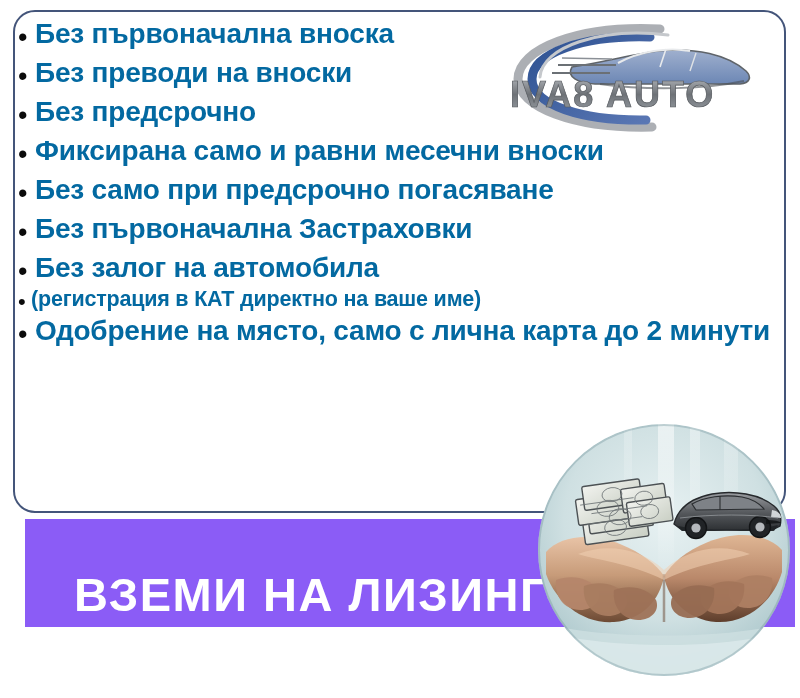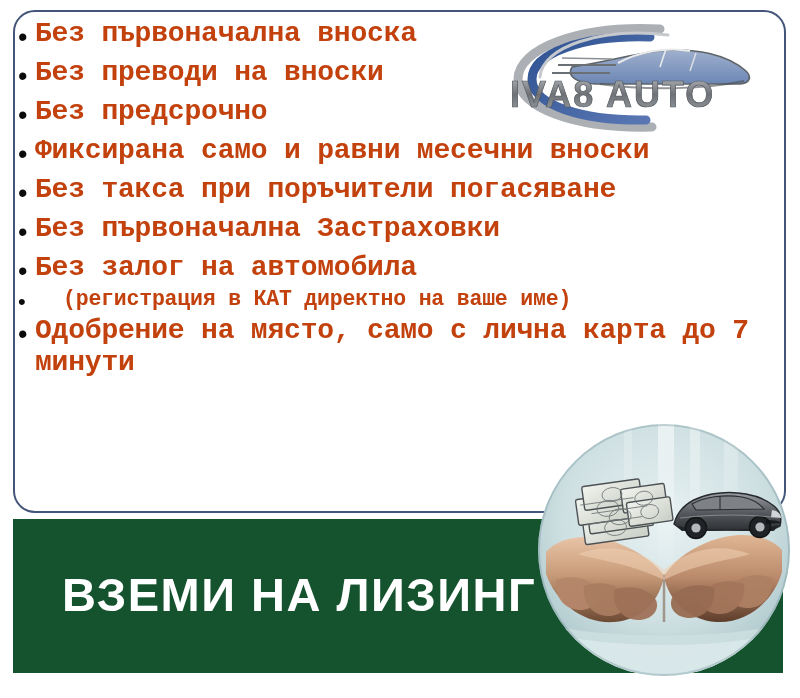--- a/index.html
+++ b/index.html
@@ -48,31 +48,29 @@
     flex: 0 0 auto;
     color: #0b0b0b;
     font-size: 27px;
     line-height: 1;
     padding-top: 6px;
     width: 17px;
     text-align: left;
   }
   .benefit-text {
     flex: 1 1 auto;
-    color: #c2410c;
+    color: #0369a1;
     font-weight: bold;
     font-size: 28px;
     letter-spacing: -0.2px;
     line-height: 1.16;
-    font-family: Liberation Mono, monospace;
     -webkit-font-smoothing: antialiased;
   }
   .benefit.small .benefit-text {
     font-size: 21.5px;
-    margin-left: 32px;
   }
   .benefit.small .bullet {
     font-size: 22px;
     padding-top: 4px;
     width: 13px;
   }
   .benefit.compact {
     margin-bottom: 2px;
   }
 
@@ -96,25 +94,25 @@
     height: 252px;
     border-radius: 50%;
     overflow: hidden;
     z-index: 5;
   }
   #hands-photo svg { display: block; width: 100%; height: 100%; }
 
   
   #banner {
     position: absolute;
-    left: 13px;
+    left: 25px;
     top: 519px;
     width: 770px;
-    height: 154px;
-    background: #14532d;
+    height: 108px;
+    background: #8b5cf6;
     z-index: 2;
   }
   #banner-text {
     position: absolute;
     left: 49px;
     top: 52px;
     color: #ffffff;
     font-size: 47px;
     font-weight: bold;
     letter-spacing: 1.5px;
@@ -146,41 +144,41 @@
       <span class="benefit-text">Без предсрочно</span>
     </div>
 
     <div class="benefit">
       <span class="bullet">•</span>
       <span class="benefit-text">Фиксирана само и равни месечни вноски</span>
     </div>
 
     <div class="benefit">
       <span class="bullet">•</span>
-      <span class="benefit-text">Без такса при поръчители погасяване</span>
+      <span class="benefit-text">Без само при предсрочно погасяване</span>
     </div>
 
     <div class="benefit">
       <span class="bullet">•</span>
       <span class="benefit-text">Без първоначална Застраховки</span>
     </div>
 
     <div class="benefit compact">
       <span class="bullet">•</span>
       <span class="benefit-text">Без залог на автомобила</span>
     </div>
 
     <div class="benefit small compact">
       <span class="bullet">•</span>
       <span class="benefit-text">(регистрация в КАТ директно на ваше име)</span>
     </div>
 
     <div class="benefit">
       <span class="bullet">•</span>
-      <span class="benefit-text">Одобрение на място, само с лична карта до 7 минути</span>
+      <span class="benefit-text">Одобрение на място, само с лична карта до 2 минути</span>
     </div>
 
   </div>
 
   <div id="logo">
     <svg viewBox="0 0 265 112" xmlns="http://www.w3.org/2000/svg" aria-hidden="true">
       <defs>
         <linearGradient id="gBlue" x1="0" y1="0" x2="1" y2="1">
           <stop offset="0" stop-color="#2d5191"></stop>
           <stop offset="1" stop-color="#5a77b4"></stop>

